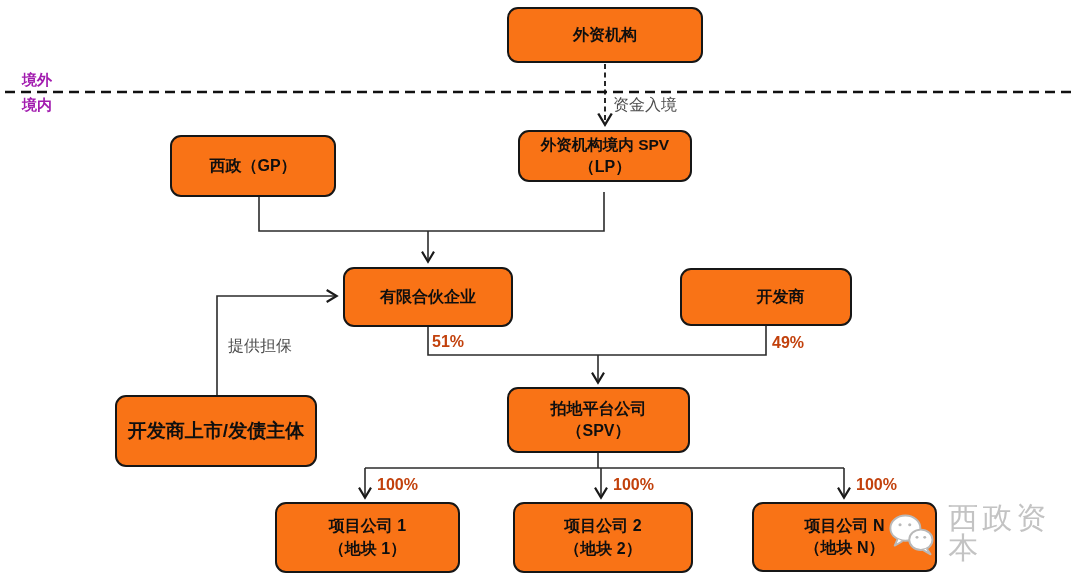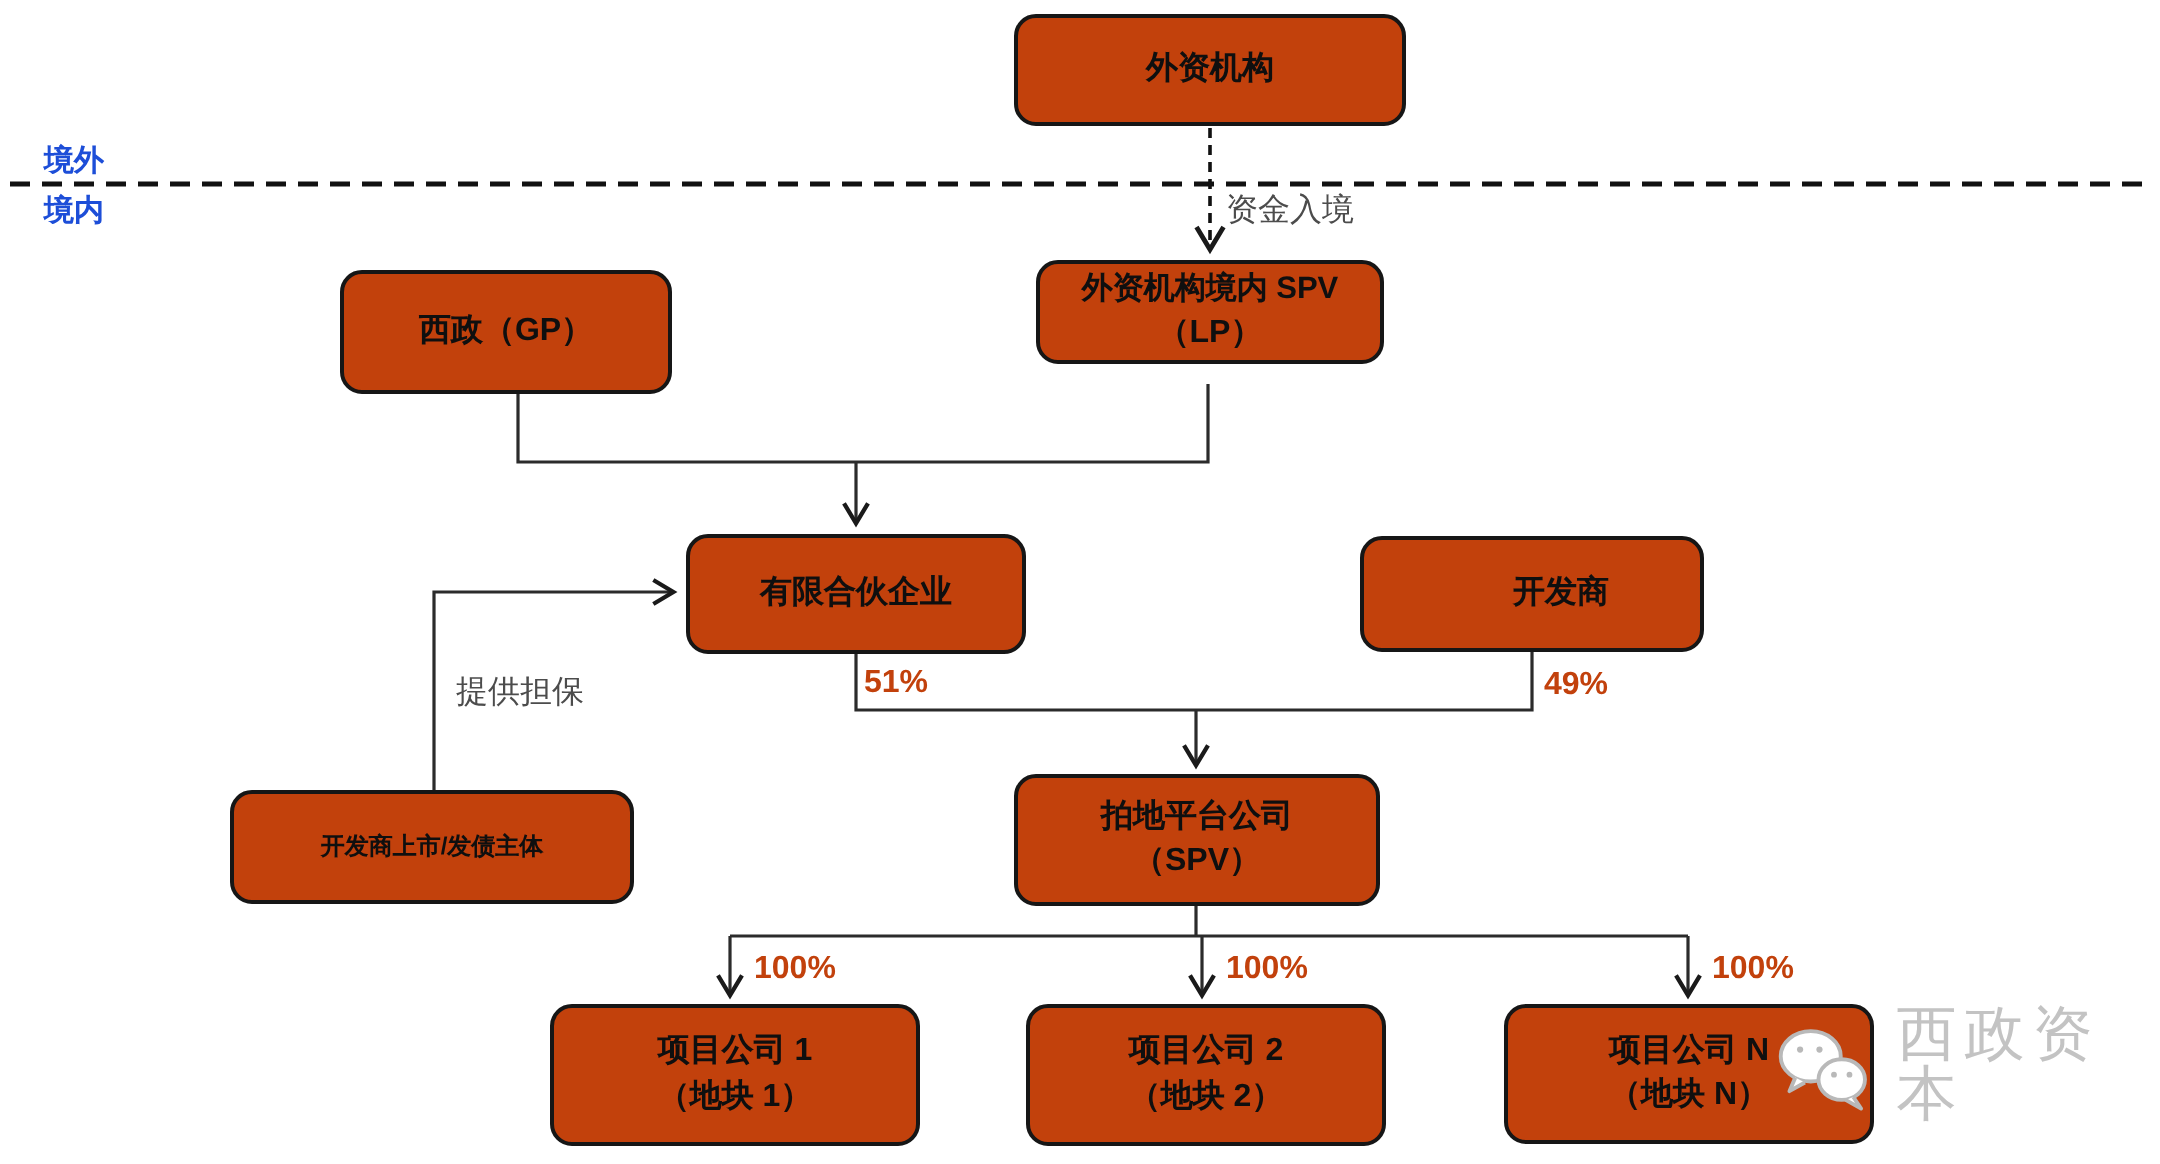--- a/index.html
+++ b/index.html
@@ -4,25 +4,25 @@
 <style>
   html,body{margin:0;padding:0;background:#ffffff;}
   .stage{
     position:relative;width:1080px;height:582px;background:#ffffff;
     font-family:"Liberation Sans","DejaVu Sans",sans-serif;overflow:hidden;
   }
   svg.wires{position:absolute;left:0;top:0;width:1080px;height:582px;z-index:1;}
   .node{
     position:absolute;z-index:2;box-sizing:border-box;
     display:flex;flex-direction:column;align-items:center;justify-content:center;
-    border:2.2px solid #161616;border-radius:11px;background:#c2410c;
+    border:2.2px solid #161616;border-radius:11px;background:#f97316;
     font-weight:700;font-size:16px;color:#0f0f0f;text-align:center;line-height:1.38;
   }
   .node .l2{font-size:16px;}
-  .lbl{position:absolute;z-index:3;font-size:16px;color:#1d4ed8;white-space:nowrap;}
+  .lbl{position:absolute;z-index:3;font-size:16px;color:#a21caf;white-space:nowrap;}
   .lbl.bold{font-weight:700;font-size:15px;}
   .lbl.muted{color:#4c4c4c;font-weight:400;}
   .lbl.pct{font-weight:600;font-size:16px;color:#c2410c;}
   .watermark{
     position:absolute;z-index:4;display:flex;align-items:center;gap:10px;
     left:886px;top:503px;
   }
   .wm-text{
     font-size:30px;letter-spacing:4px;color:#c3c3c3;font-weight:400;line-height:1;
     text-shadow:0 0 1px #ffffff;
@@ -81,21 +81,21 @@
 
   <div class="node" style="left:680px;top:268px;width:172px;height:58px;padding-left:29px;">
     <span>开发商</span>
   </div>
 
   <div class="node" style="left:507px;top:387px;width:183px;height:66px;">
     <span>拍地平台公司</span>
     <span class="l2">（SPV）</span>
   </div>
 
-  <div class="node" style="left:115px;top:395px;width:202px;height:57px;font-size:12px;">
+  <div class="node" style="left:115px;top:395px;width:202px;height:72px;font-size:19px;">
     <span>开发商上市/发债主体</span>
   </div>
 
   <div class="node" style="left:275px;top:502px;width:185px;height:71px;justify-content:center;">
     <span>项目公司 1</span>
     <span class="l2">（地块 1）</span>
   </div>
 
   <div class="node" style="left:513px;top:502px;width:180px;height:71px;">
     <span>项目公司 2</span>

